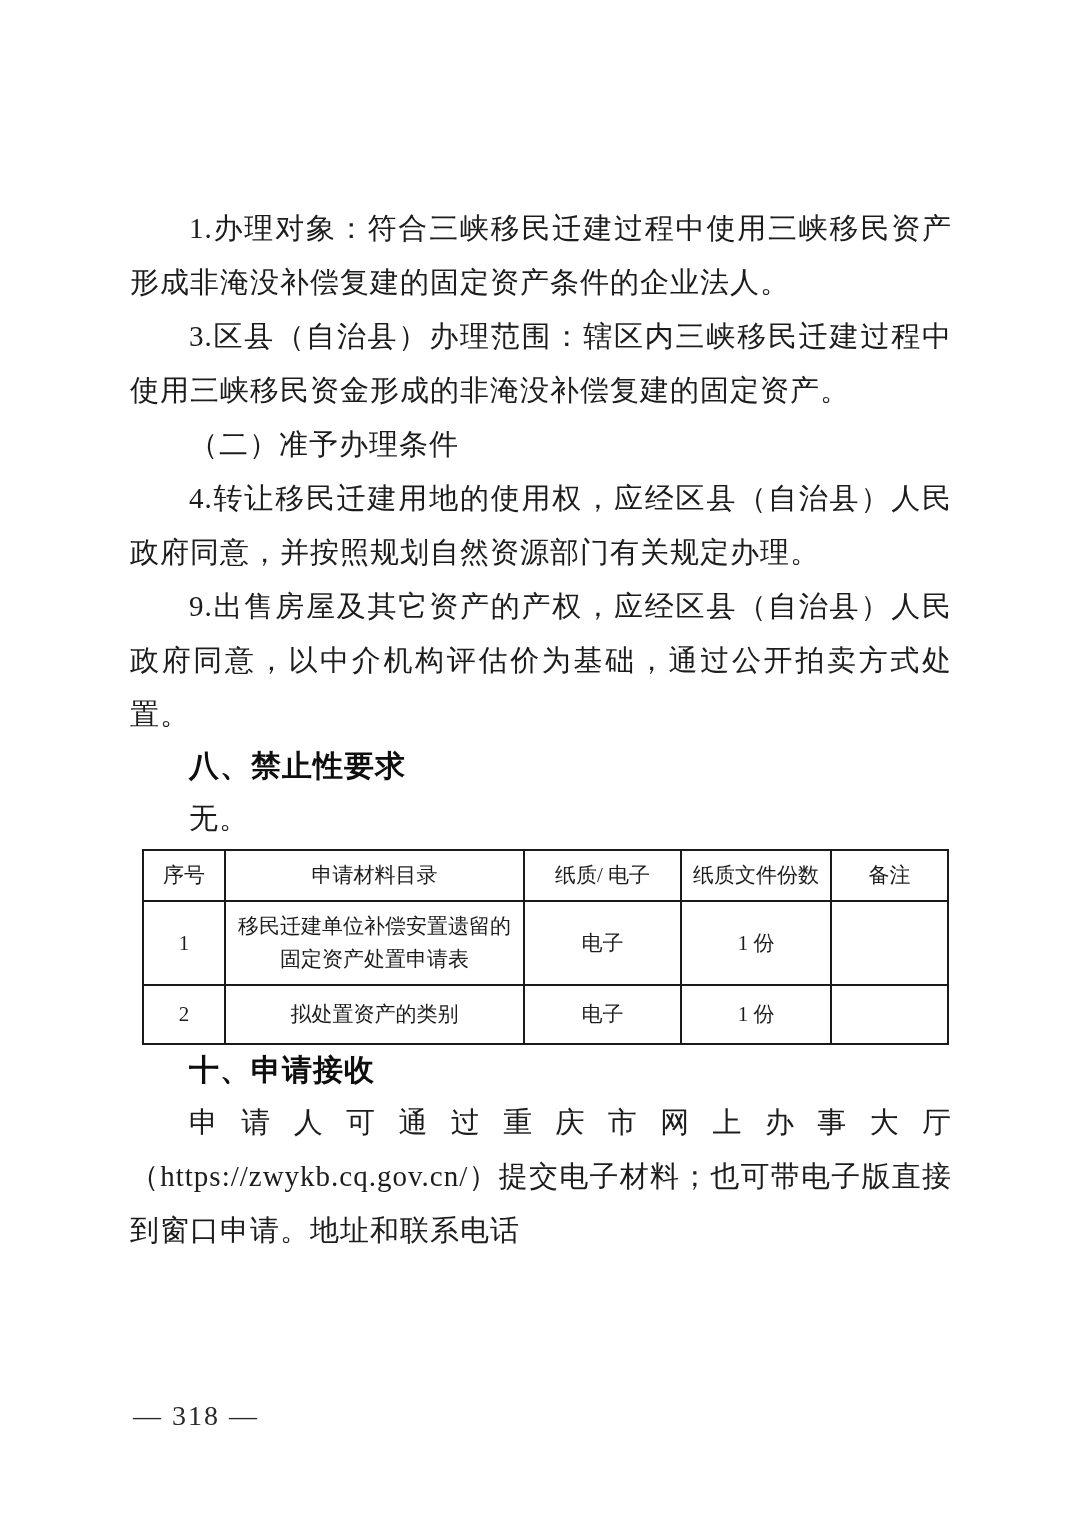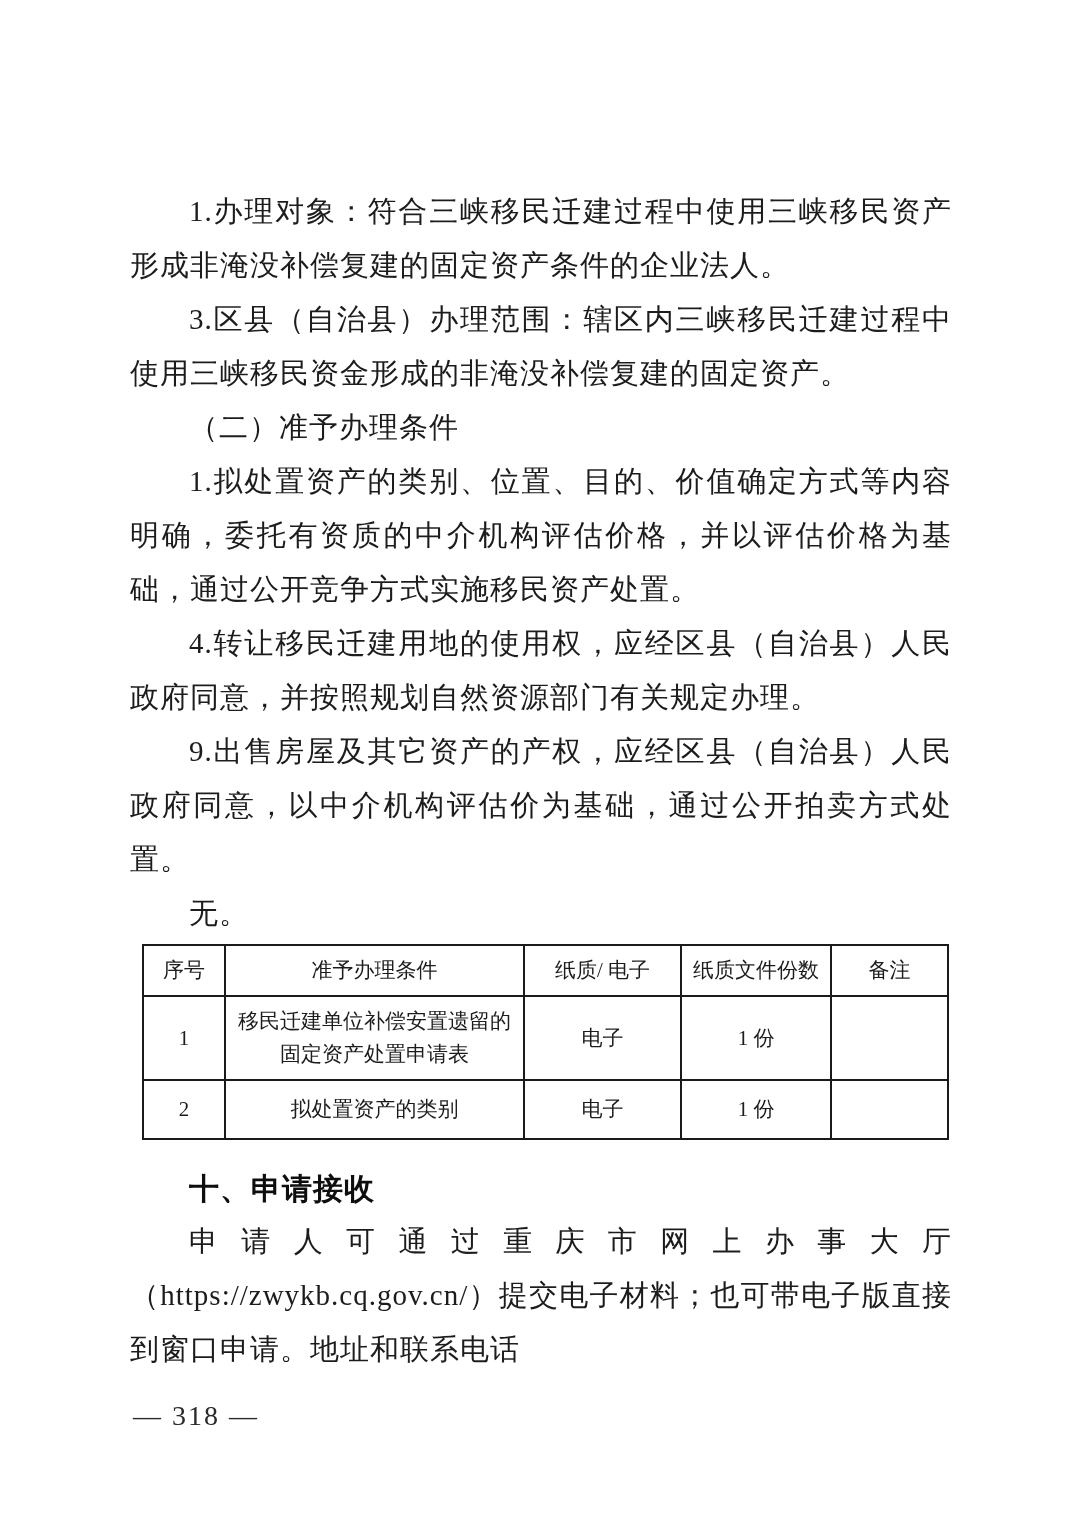--- a/index.html
+++ b/index.html
@@ -10,41 +10,41 @@
     font-family: "Liberation Serif", "DejaVu Serif", serif;
     color: #1c1c1c;
     overflow: hidden;
   }
   .page {
     position: absolute; inset: 0;
     background: #ffffff;
   }
   .content {
     position: absolute;
-    left: 130px; top: 184px; width: 822px;
+    left: 130px; top: 201px; width: 822px;
   }
   .para {
     font-size: 29px;
     line-height: 54px;
     text-align: justify;
     letter-spacing: 1px;
     color: #1c1c1c;
   }
   .para.indent { text-indent: 59px; }
   .sec-heading {
     font-family: "Liberation Sans", "DejaVu Sans", sans-serif;
     font-weight: 700;
     font-size: 30px;
     line-height: 50px;
     text-indent: 59px;
     color: #0e0e0e;
     text-align: left;
     letter-spacing: 1px;
   }
-  .sec-heading.after-table { margin-top: 24px; }
+  .sec-heading.after-table { }
   table.materials-table {
     border-collapse: collapse;
     table-layout: fixed;
     width: 805px;
     margin: 4px 0 0 12px;
     font-size: 21px;
     color: #1c1c1c;
   }
   table.materials-table th,
   table.materials-table td {
@@ -75,39 +75,39 @@
 </style>
 </head>
 <body>
 
 <div class="page">
   <div class="content">
 
     <p class="para indent">1.办理对象：符合三峡移民迁建过程中使用三峡移民资产形成非淹没补偿复建的固定资产条件的企业法人。</p>
     <p class="para indent">3.区县（自治县）办理范围：辖区内三峡移民迁建过程中使用三峡移民资金形成的非淹没补偿复建的固定资产。</p>
     <p class="para indent">（二）准予办理条件</p>
-    <p class="para indent">1.拟处置资产的类别、位置、目的、价值确定方式等内容明确，委托有资质的中介机构评估价格，并以评估价格为基础，通过公开竞争方式实施移民资产处置。</p>
     <p class="para indent">4.转让移民迁建用地的使用权，应经区县（自治县）人民政府同意，并按照规划自然资源部门有关规定办理。</p>
     <p class="para indent">9.出售房屋及其它资产的产权，应经区县（自治县）人民政府同意，以中介机构评估价为基础，通过公开拍卖方式处置。</p>
 
+    <h3 class="sec-heading">八、禁止性要求</h3>
     <p class="para indent">无。</p>
 
 
     <table class="materials-table">
       <colgroup>
         <col class="col-seq">
           <col class="col-name">
           <col class="col-medium">
           <col class="col-copies">
           <col class="col-note">
       </colgroup>
       <thead>
         <tr class="hdr-row">
           <th>序号</th>
-          <th>准予办理条件</th>
+          <th>申请材料目录</th>
           <th>纸质/ 电子</th>
           <th>纸质文件份数</th>
           <th>备注</th>
         </tr>
       </thead>
       <tbody>
         <tr class="data-row-1">
           <td>1</td>
           <td>移民迁建单位补偿安置遗留的固定资产处置申请表</td>
           <td>电子</td>

